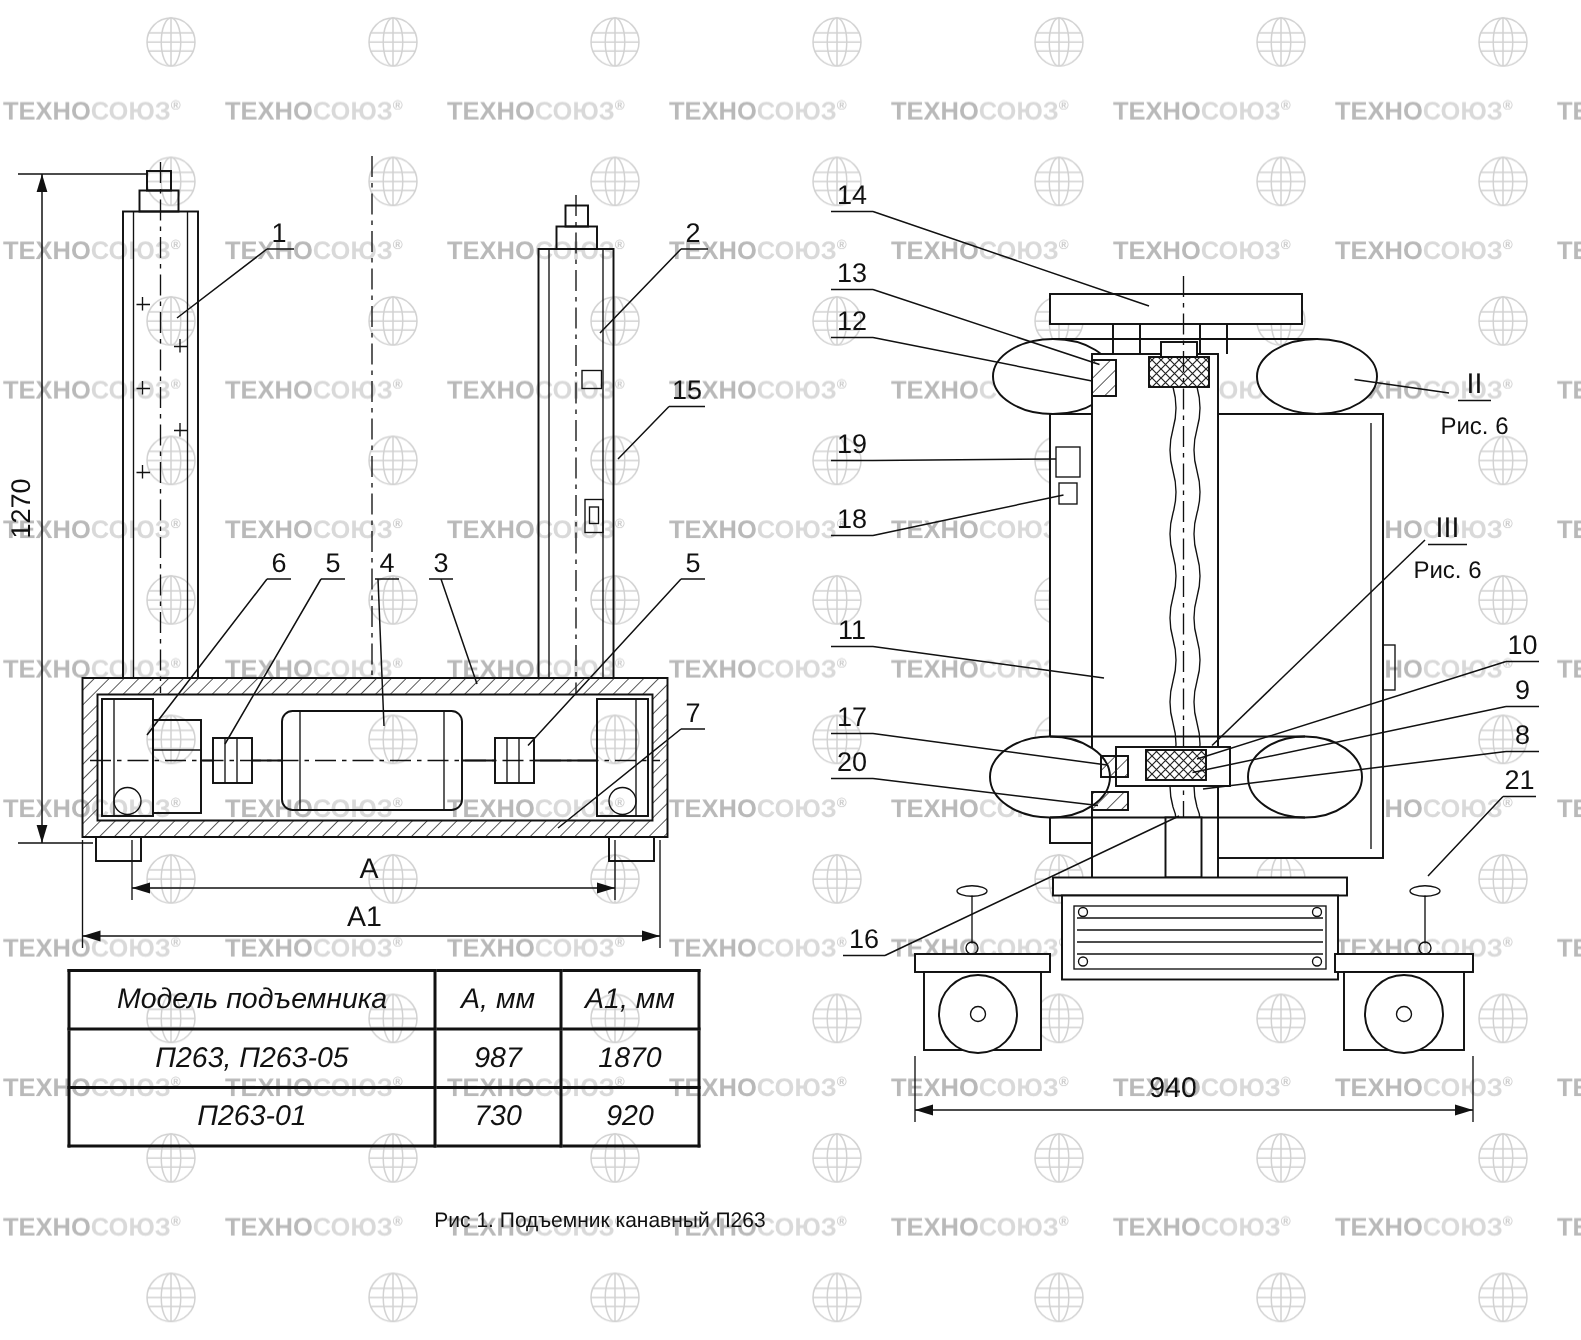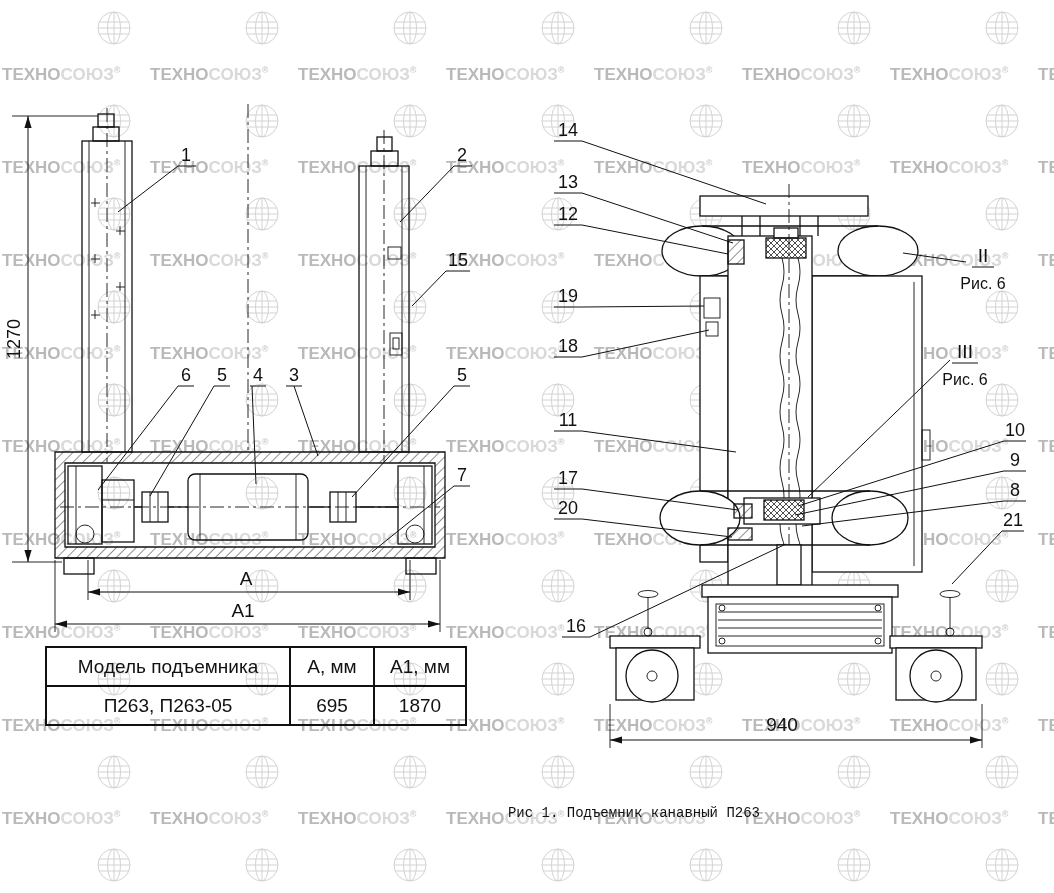--- a/index.html
+++ b/index.html
@@ -5,27 +5,27 @@
   html,body{margin:0;padding:0;}
   body{
     width:1054px;height:893px;position:relative;background:#ffffff;
     font-family:"Liberation Sans",sans-serif;overflow:hidden;color:#111;
   }
   #stage{position:absolute;left:0;top:0;}
   text{stroke:none;fill:#111;font-family:"Liberation Sans",sans-serif;}
   .leader{stroke:#111;stroke-width:1;fill:none;}
   .xline{stroke:#111;stroke-width:0.9;fill:none;}
   .dim{stroke:#111;stroke-width:1;fill:none;}
-  .spec-table{position:absolute;left:45px;top:646px;border-collapse:collapse;background:transparent;}
+  .spec-table{position:absolute;left:45px;top:646px;border-collapse:collapse;background:transparent;font-style:italic;}
   .spec-table td{border:2px solid #111;text-align:center;font-size:19px;color:#111;padding:0 8px;height:37px;}
   .col-model{width:226px;}
   .col-a{width:66px;}
   .col-a1{width:74px;}
-  .caption{position:absolute;left:40px;top:805px;width:720px;text-align:right;
-           font-family:Liberation Mono, monospace;font-size:14px;color:#111;}
+  .caption{position:absolute;left:40px;top:805px;width:720px;text-align:center;
+           font-family:Liberation Sans, sans-serif;font-size:14px;color:#111;}
 </style>
 </head>
 <body>
 
 <svg id="stage" width="1054" height="893" viewBox="0 0 1054 893">
   <defs>
     <marker id="arrow" markerWidth="13" markerHeight="10" refX="12.5" refY="5" orient="auto-start-reverse" markerUnits="userSpaceOnUse">
       <path d="M0.5,1.4 L12.5,5 L0.5,8.6 z" fill="#111"></path>
     </marker>
     <pattern id="hatch" width="7" height="7" patternUnits="userSpaceOnUse" patternTransform="rotate(45)">
@@ -291,19 +291,24 @@
 
 <table class="spec-table">
   <tbody>
     <tr>
       <td class="col-model">Модель подъемника</td>
       <td class="col-a">А, мм</td>
       <td class="col-a1">А1, мм</td>
     </tr>
     <tr>
       <td>П263,  П263-05</td>
-      <td>695</td>
+      <td>987</td>
       <td>1870</td>
+    </tr>
+    <tr>
+      <td>П263-01</td>
+      <td>730</td>
+      <td>920</td>
     </tr>
   </tbody>
 </table>
 
 <div class="caption">Рис 1. Подъемник канавный П263</div>
 
 </body></html>

